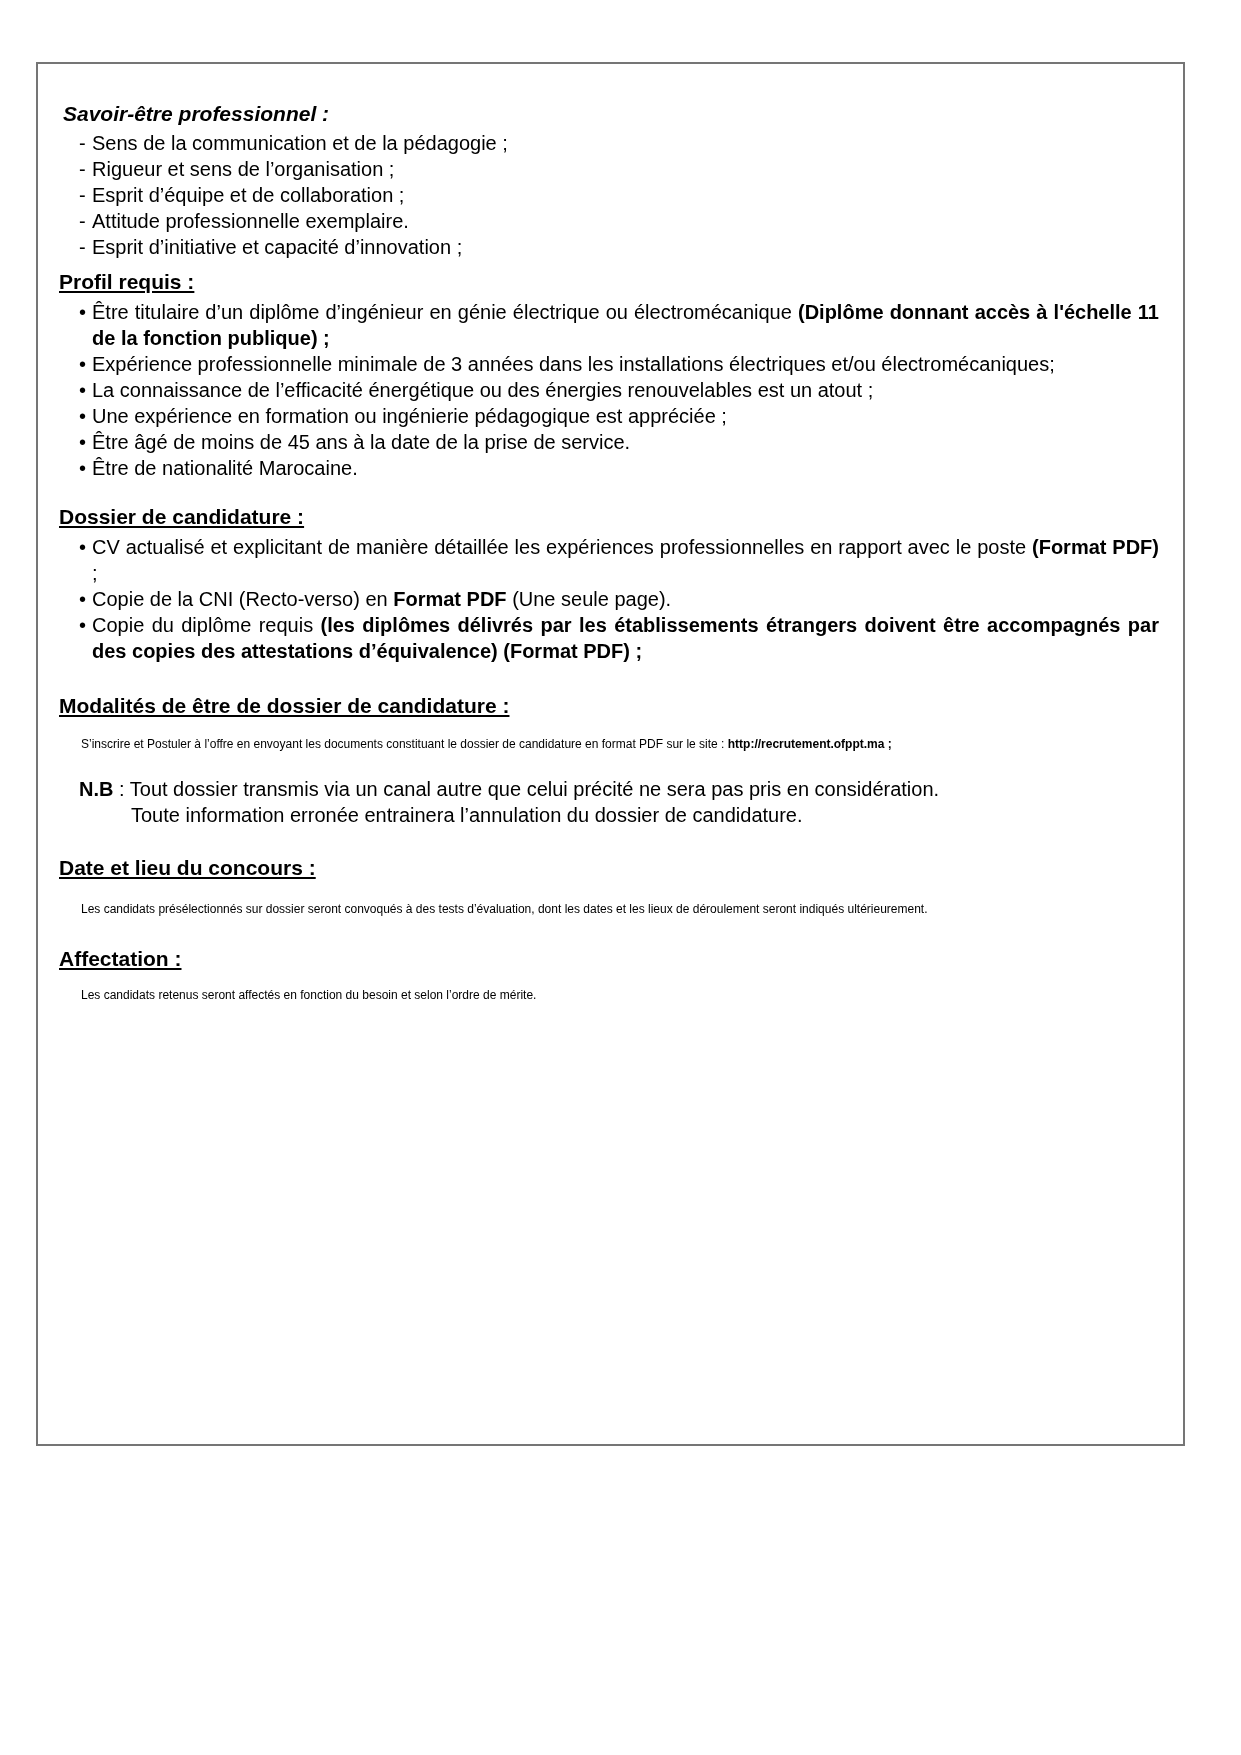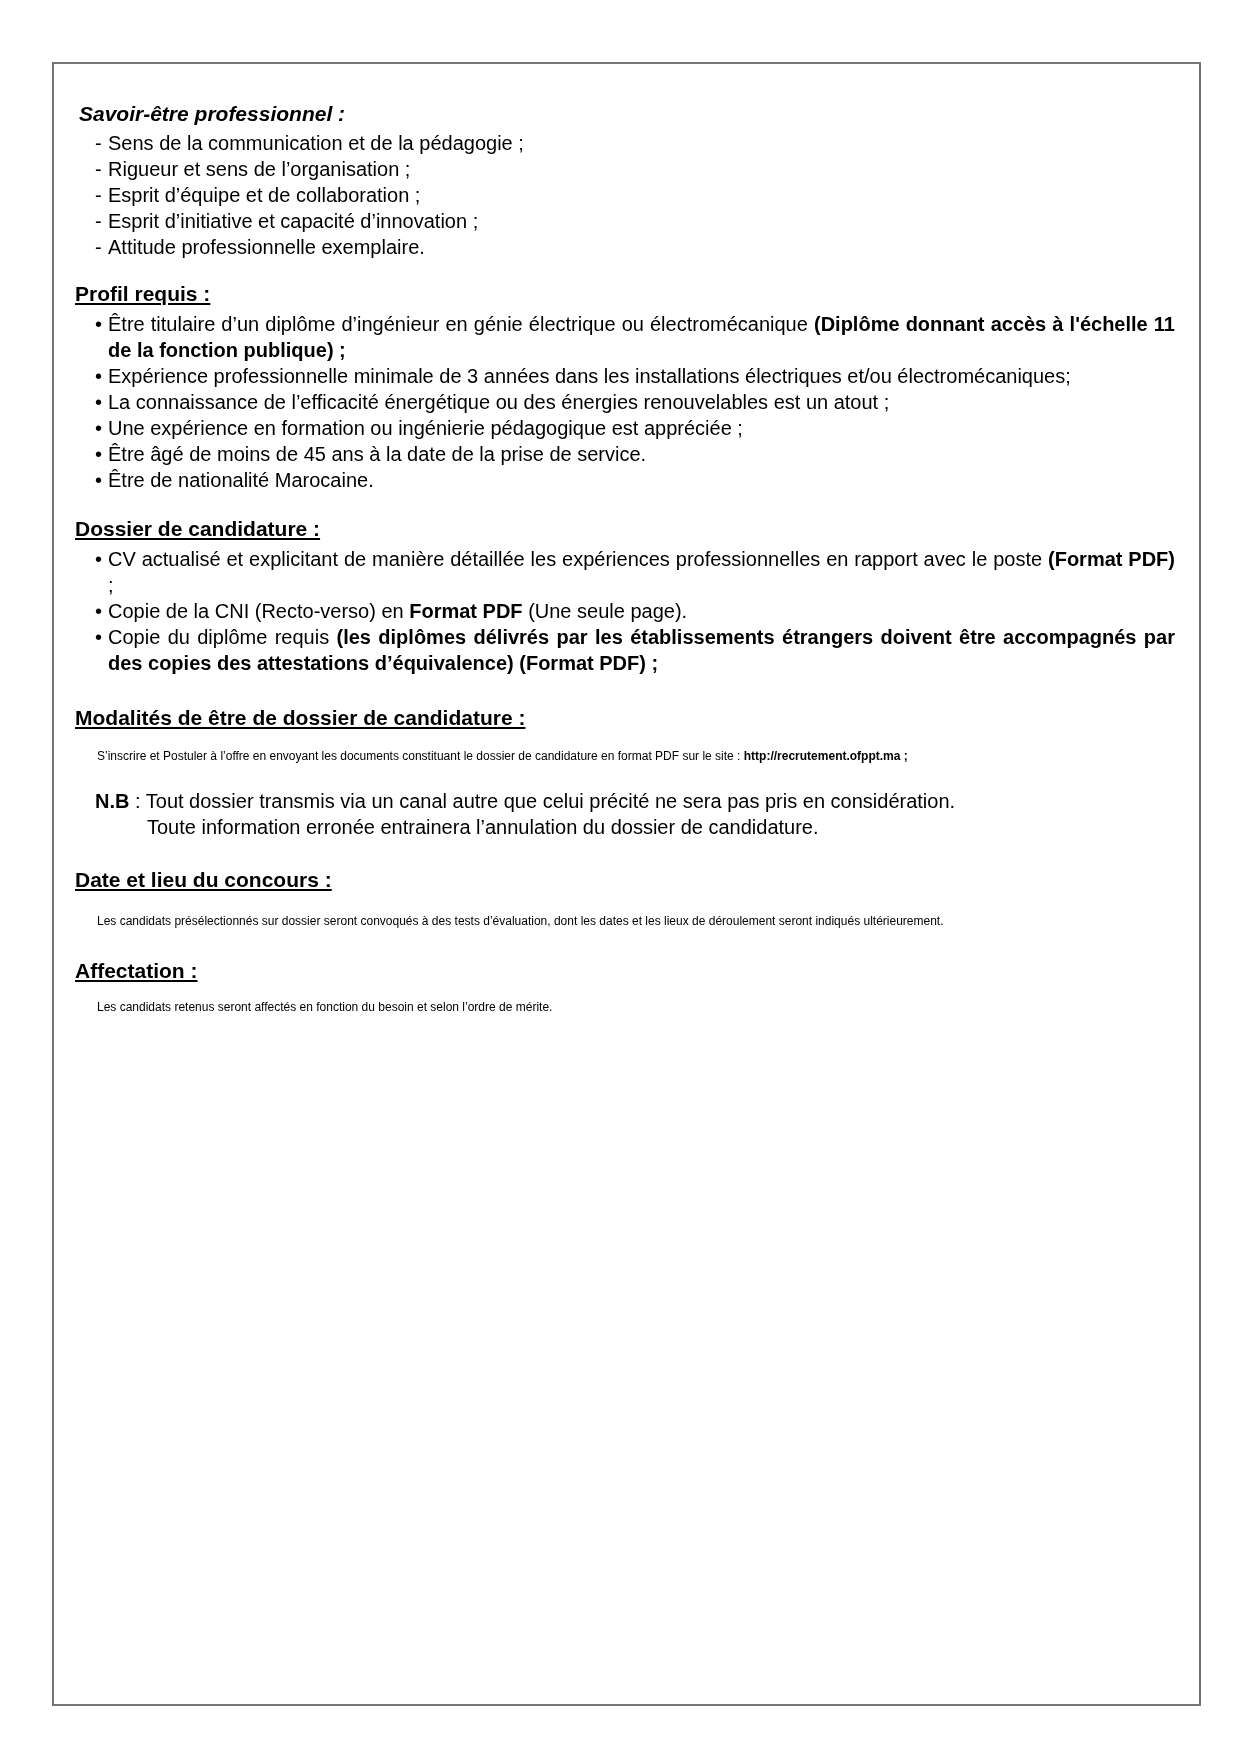--- a/index.html
+++ b/index.html
@@ -6,24 +6,24 @@
   html, body { background: #ffffff; }
   body {
     width: 1241px;
     height: 1755px;
     position: relative;
     font-family: "Liberation Sans", "DejaVu Sans", sans-serif;
     color: #000000;
   }
   .doc-frame {
     position: absolute;
-    left: 52px;
+    left: 36px;
     top: 62px;
     width: 1149px;
-    height: 1644px;
+    height: 1384px;
     border: 2px solid #757575;
     padding: 36px 24px 0 21px;
     background: #ffffff;
   }
   .b { font-weight: bold; }
 
   .sec-title {
     font-size: 21px;
     line-height: 27px;
     font-weight: bold;
@@ -57,21 +57,21 @@
   ul.bullets { margin-top: 4px; }
   ul.bullets li { text-align: justify; }
 
   .para {
     font-size: 12px;
     line-height: 26px;
     margin-left: 16px;
     text-indent: 6px;
     text-align: justify;
   }
-  .sec-profil    { margin-top: 20px; }
+  .sec-profil    { margin-top: 8px; }
   .sec-dossier   { margin-top: 22px; }
   .sec-modalites { margin-top: 28px; }
   .sec-concours  { margin-top: 26px; }
   .sec-affect    { margin-top: 23px; }
 
   .modalites-para { margin-top: 12px; }
   .deadline {
     font-size: 20px;
     line-height: 26px;
     font-weight: bold;
@@ -96,22 +96,22 @@
 <body>
 
 <div class="doc-frame" style="border-color: rgb(117, 117, 117);">
 
   <section>
     <h2 class="savoir-title">Savoir-être professionnel :</h2>
     <ul class="doc-list dashes">
         <li><span class="marker">-</span><span>Sens de la communication et de la pédagogie ;</span></li>
         <li><span class="marker">-</span><span>Rigueur et sens de l’organisation ;</span></li>
         <li><span class="marker">-</span><span>Esprit d’équipe et de collaboration ;</span></li>
+        <li><span class="marker">-</span><span>Attitude professionnelle exemplaire.</span></li>
         <li><span class="marker">-</span><span>Esprit d’initiative et capacité d’innovation ;</span></li>
-        <li><span class="marker">-</span><span>Attitude professionnelle exemplaire.</span></li>
       </ul>
   </section>
 
   <section class="sec-profil">
     <h2 class="sec-title">Profil requis :</h2>
     <ul class="doc-list bullets">
         <li><span class="marker">•</span><span><span>Être titulaire d’un diplôme d’ingénieur en génie électrique ou électromécanique </span><span class="b">(Diplôme donnant accès à l'échelle 11 de la fonction publique) ;</span></span></li>
         <li><span class="marker">•</span><span><span>Expérience professionnelle minimale de 3 années dans les installations électriques et/ou électromécaniques;</span></span></li>
         <li><span class="marker">•</span><span><span>La connaissance de l’efficacité énergétique ou des énergies renouvelables est un atout ;</span></span></li>
         <li><span class="marker">•</span><span><span>Une expérience en formation ou ingénierie pédagogique est appréciée ;</span></span></li>

